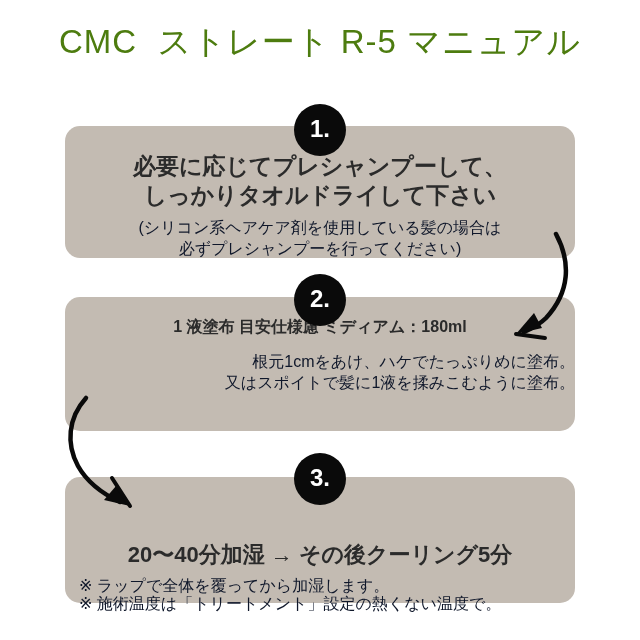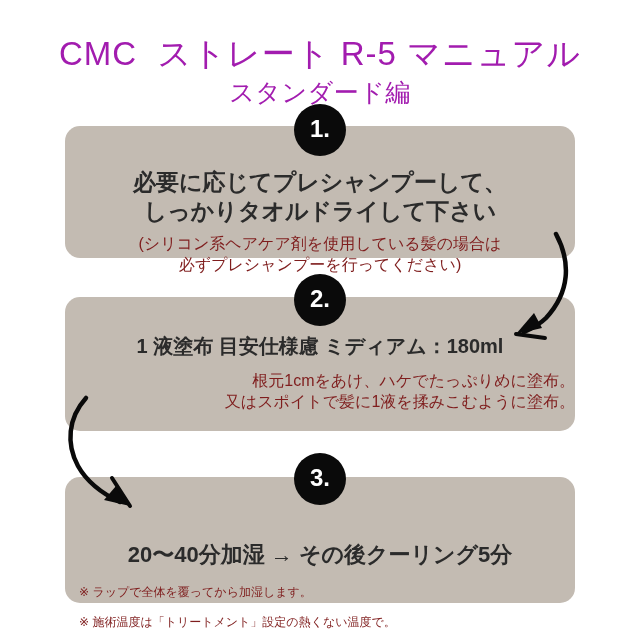--- a/index.html
+++ b/index.html
@@ -17,25 +17,25 @@
 
   #page {
     position: relative;
     width: 640px;
     height: 640px;
   }
 
   
   .title-block {
     position: absolute;
-    top: 34px;
+    top: 22px;
     left: 0;
     width: 640px;
     text-align: center;
-    color: #a21caf;
+    color: #4d7c0f;
   }
   .title-main {
     font-size: 33px;
     line-height: 40px;
     letter-spacing: 1px;
     white-space: pre;
     font-weight: 400;
   }
   .title-sub {
     font-size: 25px;
@@ -60,57 +60,57 @@
 
   .step-heading {
     text-align: center;
     color: #2b2b2b;
     font-weight: bold;
     white-space: pre-line;
   }
   #step-1 .step-heading {
     font-size: 23px;
     line-height: 29px;
-    padding-top: 42px;
+    padding-top: 26px;
     letter-spacing: 0px;
   }
   #step-2 .step-heading {
-    font-size: 20px;
+    font-size: 16px;
     line-height: 28px;
-    padding-top: 35px;
+    padding-top: 16px;
     letter-spacing: 0px;
   }
   #step-3 .step-heading {
     font-size: 22px;
     line-height: 28px;
     padding-top: 32px;
     letter-spacing: 0px;
     margin-top: 32px;
   }
 
   .step-note {
-    color: #7f1d1d;
+    color: #0f172a;
     white-space: pre-line;
   }
   #step-1 .step-note {
     text-align: center;
     font-size: 16px;
     line-height: 21px;
     padding-top: 7px;
   }
   #step-2 .step-note {
     text-align: right;
     font-size: 16px;
     line-height: 21px;
     padding-top: 10px;
   }
   #step-3 .step-note {
     text-align: left;
-    font-size: 12px;
-    line-height: 30px;
+    font-size: 16px;
+    line-height: 18px;
     padding-top: 8px;
     padding-left: 14px;
   }
 
   
   .badge {
     position: absolute;
     width: 52px;
     height: 52px;
     border-radius: 50%;
@@ -141,21 +141,20 @@
     z-index: 6;
   }
 </style>
 </head>
 <body>
 
 <div id="page">
 
   <div class="title-block">
     <div class="title-main">CMC  ストレート R-5 マニュアル</div>
-    <div class="title-sub">スタンダード編</div>
   </div>
 
   <div class="step-box" id="step-box-1">
     <div id="step-1">
       <div class="step-heading">必要に応じてプレシャンプーして、
 しっかりタオルドライして下さい</div>
       <div class="step-note">(シリコン系ヘアケア剤を使用している髪の場合は
 必ずプレシャンプーを行ってください)</div>
     </div>
   </div>

